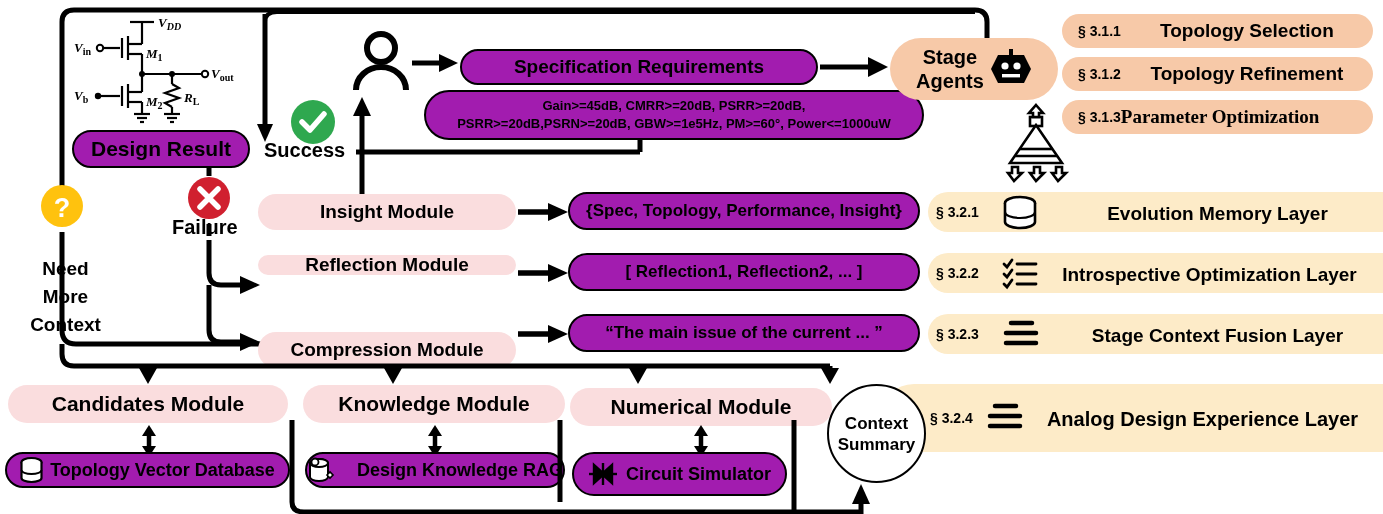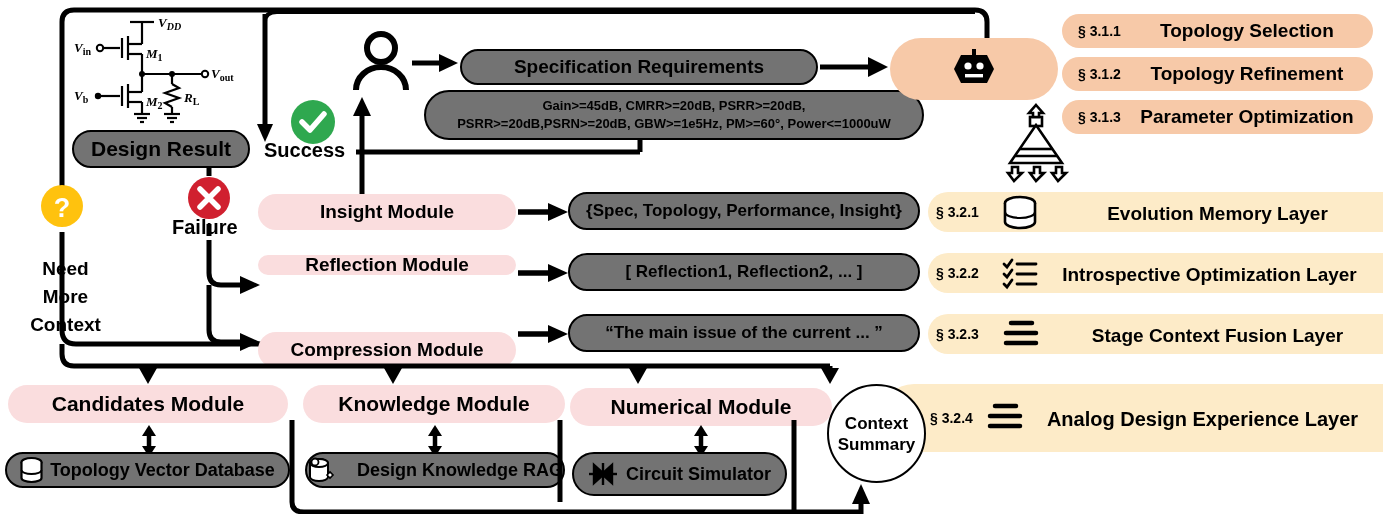--- a/index.html
+++ b/index.html
@@ -1,21 +1,21 @@
 <!DOCTYPE html>
 <html><head>
 <meta charset="utf-8">
 <style>
   html,body{margin:0;padding:0;background:#fff;}
   body{width:1383px;height:514px;position:relative;overflow:hidden;
        font-family:"Liberation Sans",sans-serif;color:#000;}
   .abs{position:absolute;}
   .pill{border-radius:999px;display:flex;align-items:center;justify-content:center;
         font-weight:bold;box-sizing:border-box;}
-  .white-pill{background:#737373;border:2.5px solid #000;border-radius:999px;
+  .white-pill{background:#a21caf;border:2.5px solid #000;border-radius:999px;
         display:flex;align-items:center;justify-content:center;font-weight:bold;
         box-sizing:border-box;text-align:center;}
   .peach{background:#F7C9A8;}
   .pink{background:#FADDDE;}
   .cream{background:#FDEBC8;}
   .sec{font-weight:bold;font-size:14px;white-space:nowrap;}
   svg{display:block;overflow:visible;}
   .lay-title{font-weight:bold;font-size:19px;white-space:nowrap;}
   .mod-label{font-weight:bold;font-size:19px;white-space:nowrap;}
 </style>
@@ -135,20 +135,24 @@
   <polygon points="68,11 48,1 48,21" fill="#000"></polygon>
 </svg>
 
 <div class="abs white-pill" style="left:424px;top:90px;width:500px;height:50px;flex-direction:column;font-size:13px;line-height:18px;">
   <div>Gain&gt;=45dB, CMRR&gt;=20dB, PSRR&gt;=20dB,</div>
   <div>PSRR&gt;=20dB,PSRN&gt;=20dB, GBW&gt;=1e5Hz, PM&gt;=60°, Power&lt;=1000uW</div>
 </div>
 
 <div class="abs pill peach" style="left:890px;top:38px;width:168px;height:62px;font-size:20px;">
   <div style="display:flex;align-items:center;gap:6px;">
+    <div style="line-height:24px;text-align:center;">
+      <div>Stage</div>
+      <div>Agents</div>
+    </div>
     <svg width="42" height="40">
       <polygon points="8,6 34,6 41,20 34,34 8,34 1,20" fill="#000"></polygon>
       <circle cx="15" cy="17" r="3.6" fill="#fff"></circle>
       <circle cx="27" cy="17" r="3.6" fill="#fff"></circle>
       <rect x="12" y="25" width="18" height="3.4" fill="#fff"></rect>
       <rect x="19" y="0" width="4" height="6" fill="#000"></rect>
     </svg>
   </div>
 </div>
 
@@ -169,21 +173,21 @@
   <div class="pill peach" style="width:311px;height:34px;margin-bottom:9px;justify-content:flex-start;">
     <span class="sec" style="margin-left:16px;">§ 3.1.1</span>
     <span style="flex:1;text-align:center;font-size:19px;">Topology Selection</span>
   </div>
   <div class="pill peach" style="width:311px;height:34px;margin-bottom:9px;justify-content:flex-start;">
     <span class="sec" style="margin-left:16px;">§ 3.1.2</span>
     <span style="flex:1;text-align:center;font-size:19px;">Topology Refinement</span>
   </div>
   <div class="pill peach" style="width:311px;height:34px;justify-content:flex-start;">
     <span class="sec" style="margin-left:16px;">§ 3.1.3</span>
-    <span style="flex:1;text-align:center;font-size:19px;">Parameter Optimization</span>
+    <span style="flex:1;text-align:left;font-size:19px;font-family:Liberation Serif, serif;">Parameter Optimization</span>
   </div>
 </div>
 
 <div class="abs cream" style="left:928px;top:192px;width:455px;height:40px;border-radius:999px 0 0 999px;"></div>
 <div class="abs cream" style="left:928px;top:253px;width:455px;height:40px;border-radius:999px 0 0 999px;"></div>
 <div class="abs cream" style="left:928px;top:314px;width:455px;height:40px;border-radius:999px 0 0 999px;"></div>
 <div class="abs cream" style="left:880px;top:384px;width:503px;height:68px;border-radius:34px 0 0 34px;"></div>
 
 <div class="abs sec" style="left:936px;top:204px;">§ 3.2.1</div>
 <div class="abs sec" style="left:936px;top:265px;">§ 3.2.2</div>

